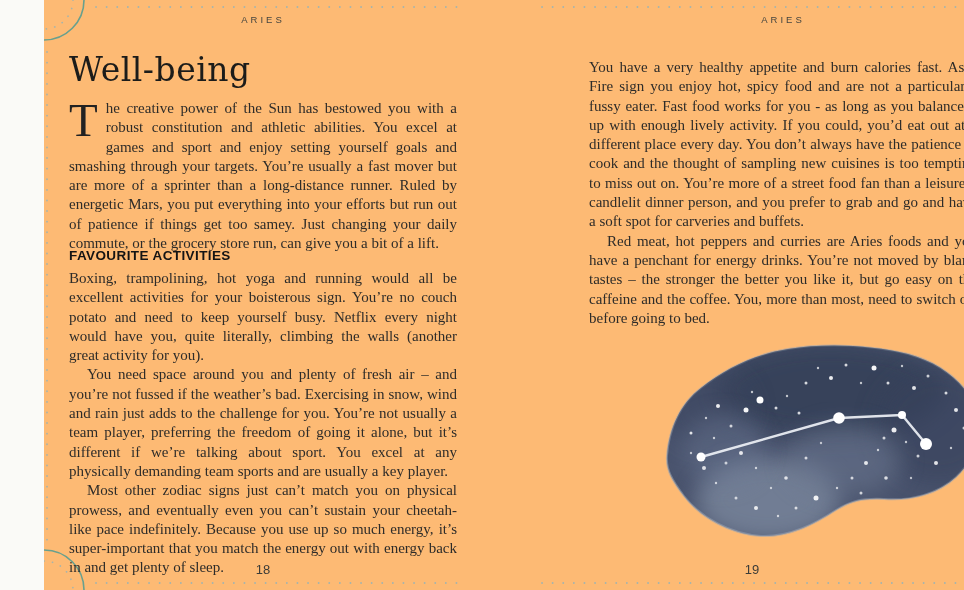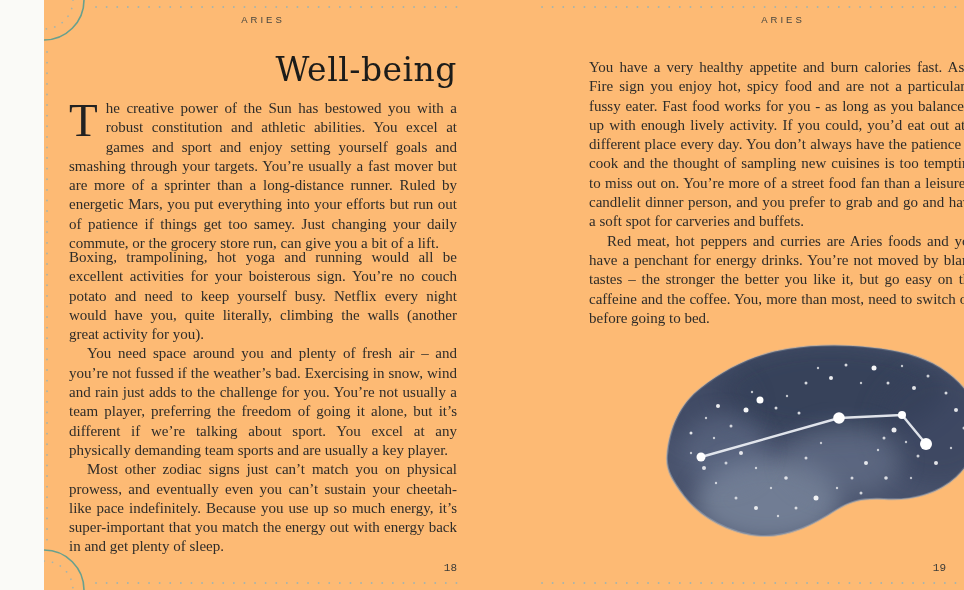--- a/index.html
+++ b/index.html
@@ -15,21 +15,21 @@
   .column{position:absolute;top:0;width:388px;}
   .column.left{left:25px;}
   .column.right{left:545px;}
 
   .running-header{
     position:absolute;top:14px;width:100%;text-align:center;
     font-family:"Liberation Sans", sans-serif;
     font-size:9.5px;letter-spacing:3px;color:#45453f;font-weight:400;
   }
   .chapter-title{
-    position:absolute;top:50px;width:100%;text-align:right;
+    position:absolute;top:50px;width:100%;text-align:left;
     font-family:"DejaVu Serif", serif;
     font-size:33px;font-weight:500;color:#1c1c1a;letter-spacing:0.5px;
   }
   .body-text{
     font-size:15px;line-height:19.3px;text-align:justify;
     color:#2e2c29;
   }
   .intro{position:absolute;top:99px;left:0;width:388px;}
   .dropcap{
     float:left;
@@ -41,23 +41,23 @@
     font-family:"Liberation Sans", sans-serif;
     font-size:13.5px;font-weight:700;color:#141414;letter-spacing:0.4px;
     margin:0 0 6px 0;
   }
   .left-section{position:absolute;top:248px;left:0;width:388px;}
   .right-section{position:absolute;top:58px;left:0;width:388px;}
   .body-text p{margin:0;}
   .body-text p.indented{text-indent:18px;}
 
   .page-number{
-    position:absolute;top:562px;width:388px;text-align:right;
-    font-family:Liberation Mono, monospace;
-    font-size:11px;color:#3c3c38;
+    position:absolute;top:562px;width:388px;text-align:center;
+    font-family:Liberation Sans, sans-serif;
+    font-size:13px;color:#3c3c38;
   }
   .page-number.left{left:25px;}
   .page-number.right{left:514px;}
 
   .illustration{position:absolute;left:612px;top:338px;width:340px;height:210px;}
 </style>
 </head>
 <body>
 
 <div class="spread">
@@ -87,20 +87,21 @@
 
   <div class="column left">
     <div class="running-header">ARIES</div>
     <div class="chapter-title">Well-being</div>
 
     <div class="intro body-text">
       <span class="dropcap">T</span><span>he creative power of the Sun has bestowed you with a robust constitution and athletic abilities. You excel at games and sport and enjoy setting yourself goals and smashing through your targets. You’re usually a fast mover but are more of a sprinter than a long-distance runner. Ruled by energetic Mars, you put everything into your efforts but run out of patience if things get too samey. Just changing your daily commute, or the grocery store run, can give you a bit of a lift.</span>
     </div>
 
     <div class="left-section">
+      <h2 class="section-heading">FAVOURITE ACTIVITIES</h2>
       <div class="body-text">
         <p>Boxing, trampolining, hot yoga and running would all be excellent activities for your boisterous sign. You’re no couch potato and need to keep yourself busy. Netflix every night would have you, quite literally, climbing the walls (another great activity for you).</p>
         <p class="indented">You need space around you and plenty of fresh air – and you’re not fussed if the weather’s bad. Exercising in snow, wind and rain just adds to the challenge for you. You’re not usually a team player, preferring the freedom of going it alone, but it’s different if we’re talking about sport. You excel at any physically demanding team sports and are usually a key player.</p>
         <p class="indented">Most other zodiac signs just can’t match you on physical prowess, and eventually even you can’t sustain your cheetah-like pace indefinitely. Because you use up so much energy, it’s super-important that you match the energy out with energy back in and get plenty of sleep.</p>
       </div>
     </div>
   </div>
   <div class="page-number left">18</div>
 
   <div class="column right">

